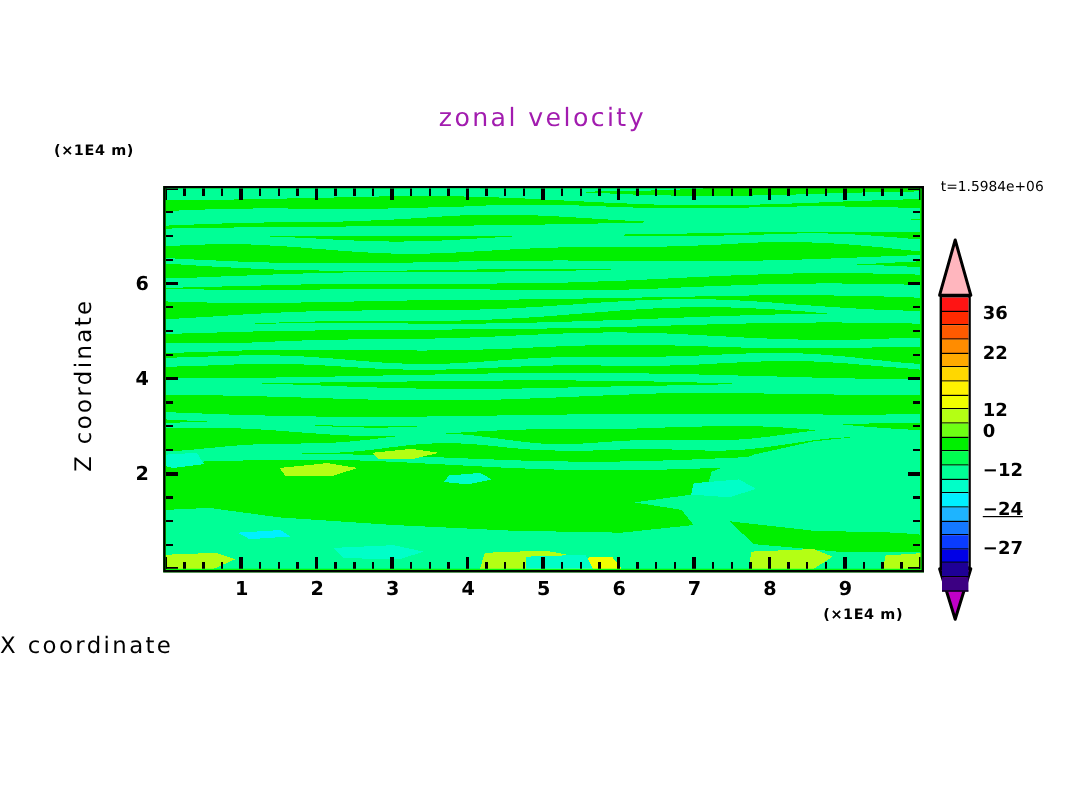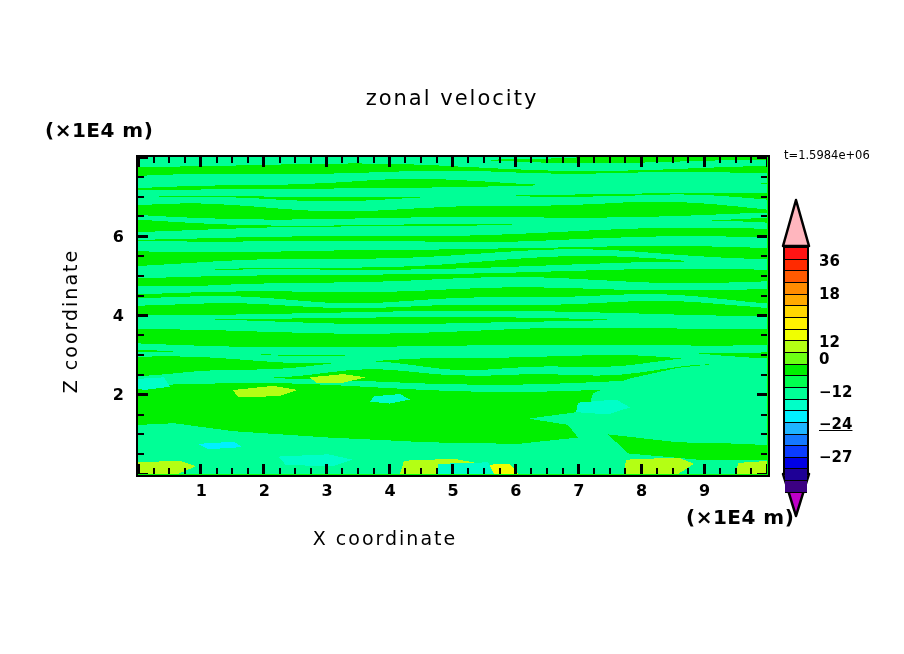--- a/index.html
+++ b/index.html
@@ -4,37 +4,37 @@
 <style>
   html,body{margin:0;padding:0;background:#ffffff;}
   body{width:904px;height:654px;position:relative;overflow:hidden;
        font-family:"DejaVu Sans", sans-serif;color:#000;}
 
   .abs{position:absolute;}
 
   
   #title{
     left:0;top:86px;width:904px;text-align:center;
-    font-size:21px;letter-spacing:2px;color:#000000;
+    font-size:21px;letter-spacing:2px;color:#a21caf;
     font-family:"DejaVu Sans", sans-serif;font-weight:400;
   }
 
   
-  .unit{font-size:20px;letter-spacing:0.5px;font-weight:600;}
+  .unit{font-size:12px;letter-spacing:0.5px;font-weight:600;}
   #unit-top{left:45px;top:118px;}
   #unit-bottom{left:686px;top:505px;}
 
   
   #tstamp{
     left:784px;top:148px;font-size:11.5px;letter-spacing:0px;color:#000;
   }
 
   
   #xaxis-title{
-    left:0;top:527px;width:770px;text-align:center;
+    left:0;top:527px;width:770px;
     font-size:19px;letter-spacing:2px;
   }
   #yaxis-title{
     left:-40px;top:310px;width:220px;text-align:center;
     font-size:19px;letter-spacing:2px;
     transform:rotate(-90deg);transform-origin:50% 50%;
   }
 
   
   #plot-frame{
@@ -268,20 +268,20 @@
       <div class="cband" style="height: 4.7619%; background: rgb(0, 240, 255); border-bottom: 1px solid rgb(0, 0, 0);"></div>
       <div class="cband" style="height: 4.7619%; background: rgb(30, 180, 255); border-bottom: 1px solid rgb(0, 0, 0);"></div>
       <div class="cband" style="height: 4.7619%; background: rgb(20, 120, 255); border-bottom: 1px solid rgb(0, 0, 0);"></div>
       <div class="cband" style="height: 4.7619%; background: rgb(10, 60, 255); border-bottom: 1px solid rgb(0, 0, 0);"></div>
       <div class="cband" style="height: 4.7619%; background: rgb(0, 0, 230); border-bottom: 1px solid rgb(0, 0, 0);"></div>
       <div class="cband" style="height: 4.7619%; background: rgb(30, 0, 150); border-bottom: 1px solid rgb(0, 0, 0);"></div>
       <div class="cband" style="height: 4.7619%; background: rgb(60, 0, 130); border-bottom: 1px solid rgb(0, 0, 0);"></div>
     </div>
   <div id="cbar-labels">
       <div class="cbar-lbl" style="top: 54.2857px; text-align: center;">36</div>
-      <div class="cbar-lbl" style="top: 86.8571px;">18</div>
+      <div class="cbar-lbl" style="top: 86.8571px;">22</div>
       <div class="cbar-lbl" style="top: 119.429px; margin-top: 16px;">12</div>
       <div class="cbar-lbl" style="top: 152px;">0</div>
       <div class="cbar-lbl" style="top: 184.571px;">−12</div>
       <div class="cbar-lbl" style="top: 217.143px; text-decoration: underline;">−24</div>
       <div class="cbar-lbl" style="top: 249.714px;">−27</div>
     </div>
 </div>
 
 </body></html>

